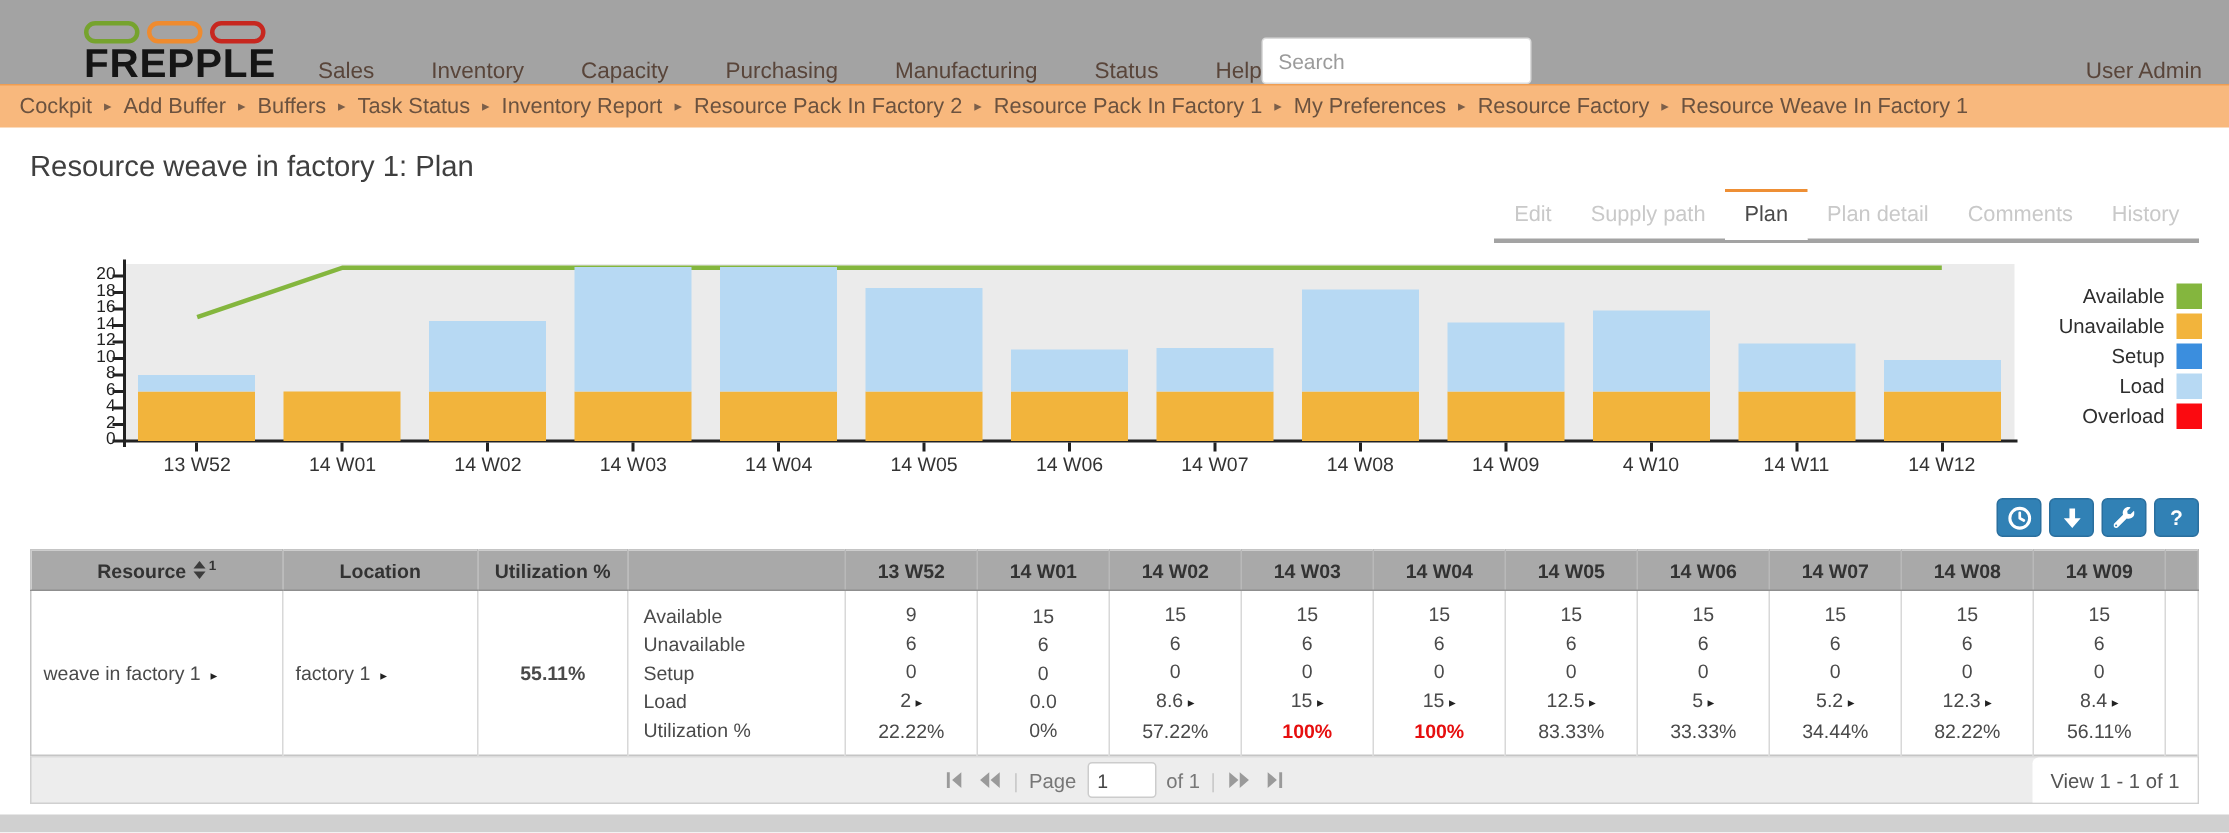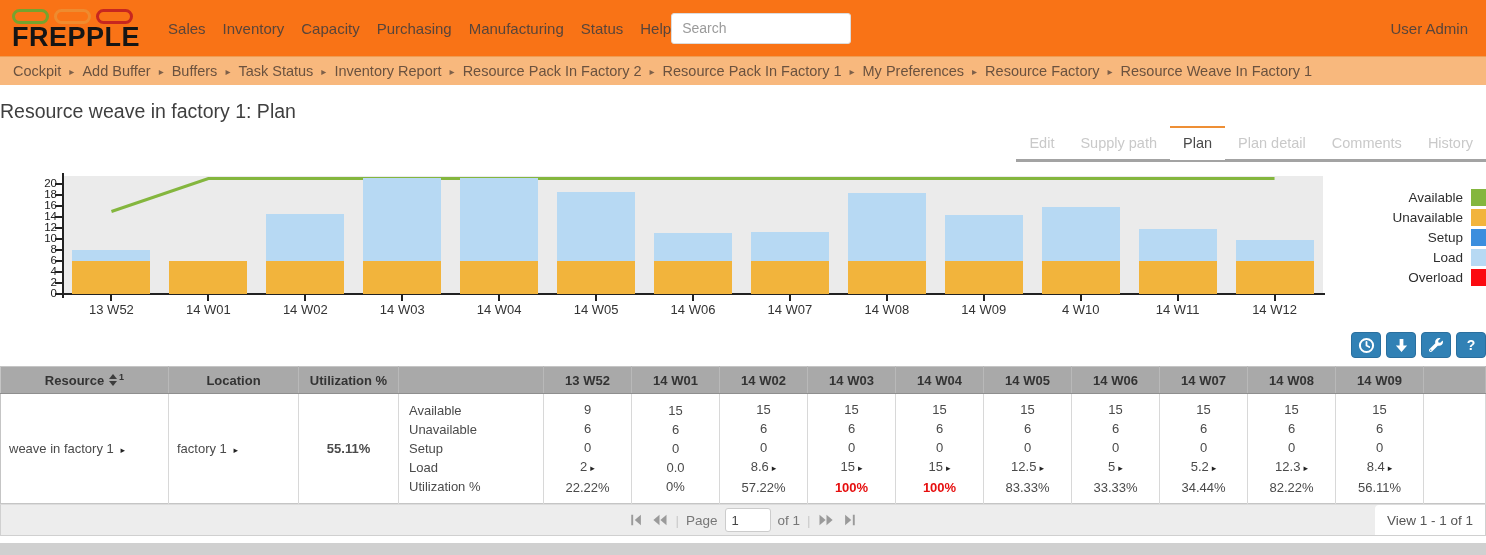--- a/index.html
+++ b/index.html
@@ -1,41 +1,41 @@
 <!DOCTYPE html>
 <html><head>
 <meta charset="utf-8">
 <style>
   * { box-sizing: border-box; margin: 0; padding: 0; }
   html, body { width: 1486px; height: 555px; overflow: hidden; background: #fff;
     font-family: "Liberation Sans", sans-serif; position: relative; }
 
   
-  .topbar { height: 56px; background: #f97316; display: flex; align-items: center; }
+  .topbar { height: 56px; background: #a3a3a3; display: flex; align-items: flex-end; padding-left: 44px; }
   .logo { display: flex; flex-direction: column; padding: 4px 0 0 12px; }
   .pills { display: flex; gap: 5px; }
   .pill { width: 37px; height: 15px; border-radius: 9px; border: 3.5px solid; }
   .pill.green { border-color: #76a32e; }
   .pill.orange { border-color: #ee8b2f; }
   .pill.red { border-color: #c7271f; }
   .logo-text { font-size: 27px; font-weight: bold; color: #151515; letter-spacing: .5px; line-height: 27px; }
-  .topnav { display: flex; gap: 17px; margin-left: 28px; font-size: 15px; color: #59453a; }
+  .topnav { display: flex; gap: 38px; margin-left: 28px; font-size: 15px; color: #59453a; }
   .nav-item { cursor: pointer; }
   .search-box { width: 180px; height: 31px; border: 1px solid #dcdcdc;
     border-radius: 3px; padding: 0 10px; font-size: 14px; color: #444; background: #fff; }
   .search-box::placeholder { color: #9b9b9b; }
   .user-label { margin-left: auto; margin-right: 18px; font-size: 15px; color: #59453a; }
 
   
   .crumbbar { height: 29px; background: #f8b87d; border-top: 1px solid #ef9d52;
     display: flex; align-items: center; padding-left: 13px; font-size: 14.5px; color: #6b523f; }
   .crumb { cursor: pointer; white-space: nowrap; }
   .crumb-sep { font-size: 10px; margin: 0 8px; color: #7c5f49; }
 
-  .main { padding: 0 0; }
+  .main { padding: 0 20px; }
   .page-title { font-size: 19.5px; font-weight: 400; color: #3f3f3f; margin: 15px 0 0; }
 
   
   .tab-bar { display: flex; margin-left: auto; width: fit-content; border-bottom: 3px solid #a3a3a3; margin-top: 3px; }
   .tab { padding: 7px 13px 8px; font-size: 14.5px; color: #c9c9c9; cursor: pointer;
     border-top: 2px solid transparent; margin-bottom: -1px; }
   .tab.active { color: #4a4a4a; border-top: 2px solid #ee8f35; background: #fff; border-bottom: 1px solid #fff; }
 
   
   .chart { position: relative; height: 158px; margin: 0 -12px; }

